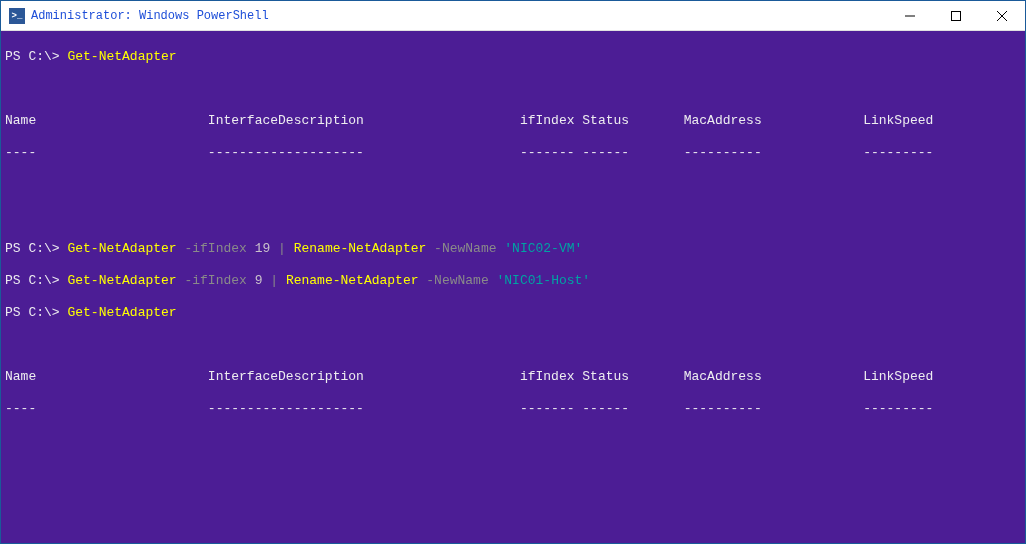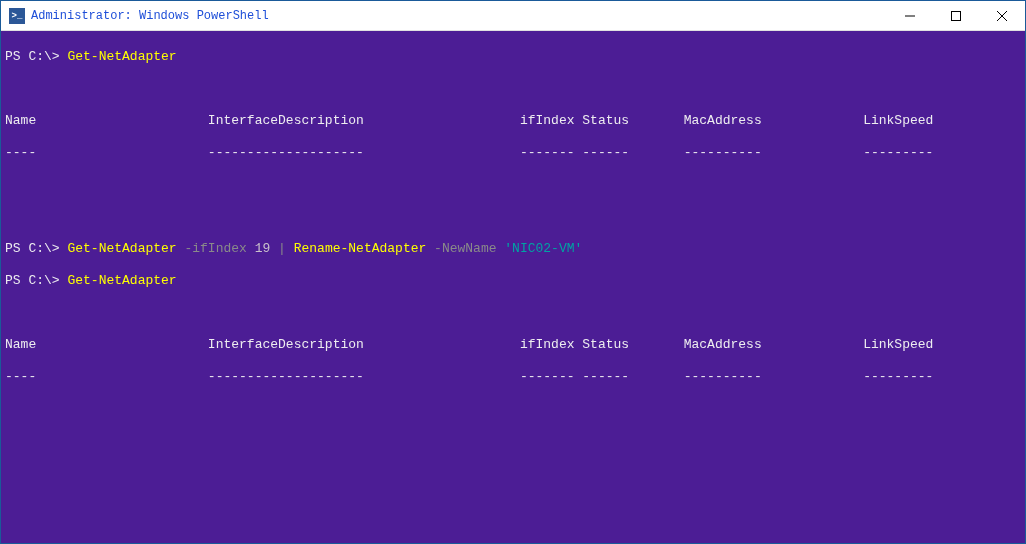--- a/index.html
+++ b/index.html
@@ -107,20 +107,21 @@
   </div>
 
   <div class="terminal">
 <span class="line"><span class="prompt">PS C:\&gt; </span><span class="cmd">Get-NetAdapter</span></span>
 <span class="line"> </span>
 <span class="line hdr">Name                      InterfaceDescription                    ifIndex Status       MacAddress             LinkSpeed</span>
 <span class="line sep">----                      --------------------                    ------- ------       ----------             ---------</span>
 <span class="line"> </span>
 <span class="line"> </span>
 <span class="line"><span class="prompt">PS C:\&gt; </span><span class="cmd">Get-NetAdapter</span><span class="param"> -ifIndex</span><span class="arg"> 19</span><span class="pipe"> | </span><span class="cmd">Rename-NetAdapter</span><span class="param"> -NewName</span><span class="str"> 'NIC02-VM'</span></span>
+<span class="line"><span class="prompt">PS C:\&gt; </span><span class="cmd">Get-NetAdapter</span><span class="param"> -ifIndex</span><span class="arg"> 9</span><span class="pipe"> | </span><span class="cmd">Rename-NetAdapter</span><span class="param"> -NewName</span><span class="str"> 'NIC01-Host'</span></span>
 <span class="line"><span class="prompt">PS C:\&gt; </span><span class="cmd">Get-NetAdapter</span></span>
 <span class="line"> </span>
 <span class="line hdr">Name                      InterfaceDescription                    ifIndex Status       MacAddress             LinkSpeed</span>
 <span class="line sep">----                      --------------------                    ------- ------       ----------             ---------</span>
 
 
 
 
 
 

